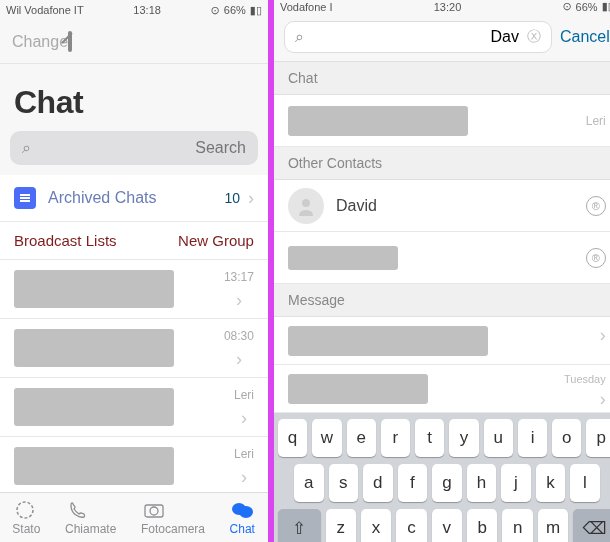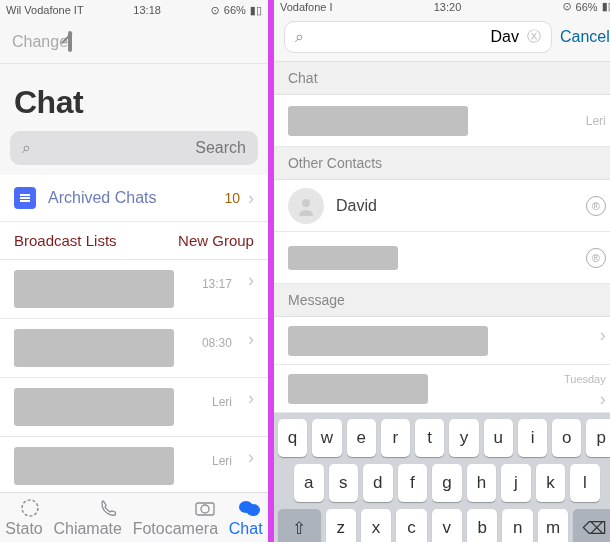--- a/index.html
+++ b/index.html
@@ -23,40 +23,40 @@
     .search-header { display: flex; align-items: center; padding: 8px 10px; gap: 8px; background: #f7f7f7; border-bottom: 1px solid #e0e0e0; }
     .search-header .search-box { flex: 1; margin: 0; background: #fff; border: 1px solid #ddd; padding: 6px 10px; }
     .cancel-btn { color: #0369a1; font-size: 16px; }
     .clear-icon { color: #bbb; font-size: 14px; }
     
     .list-row { background: #fff; display: flex; align-items: center; padding: 12px 14px; border-bottom: 1px solid #e8e8e8; position: relative; min-height: 46px; }
     .archive-icon { width: 22px; height: 22px; background: #4a6cf7; border-radius: 4px; margin-right: 12px; display: flex; align-items: center; justify-content: center; }
     .archive-icon::before { content: ''; width: 10px; height: 2px; background: #fff; box-shadow: 0 3px 0 #fff, 0 -3px 0 #fff; }
     .row-label { flex: 1; color: #888; font-size: 16px; }
     .archived .row-label { color: #6a7cb8; }
-    .row-meta { color: #a16207; font-size: 14px; margin-right: 8px; }
+    .row-meta { color: #0c4a6e; font-size: 14px; margin-right: 8px; }
     .chevron { color: #c7c7cc; font-size: 18px; }
     
     .sub-row { display: flex; justify-content: space-between; padding: 10px 14px; background: #fff; border-bottom: 1px solid #e8e8e8; color: #7f1d1d; font-size: 15px; }
     
     .chat-row { background: #fff; display: flex; align-items: center; padding: 10px 14px; border-bottom: 1px solid #e8e8e8; min-height: 56px; position: relative; }
     .chat-avatar, .blur-block { background: #c0c0c0; border-radius: 3px; }
     .blur-block { width: 160px; height: 38px; }
-    .chat-meta { position: absolute; right: 14px; top: 10px; font-size: 12px; color: #aaa; display: flex; flex-direction: row; align-items: flex-end; gap: 16px; }
+    .chat-meta { position: absolute; right: 14px; top: 10px; font-size: 12px; color: #aaa; display: flex; flex-direction: column; align-items: center; gap: 6px; }
     
     .section-header { padding: 8px 14px; background: #f0f0f0; color: #888; font-size: 14px; border-bottom: 1px solid #e0e0e0; }
     
     .contact-row { background: #fff; display: flex; align-items: center; padding: 10px 14px; border-bottom: 1px solid #e8e8e8; gap: 12px; min-height: 52px; }
     .avatar-circle { width: 36px; height: 36px; border-radius: 50%; background: #e5e5e5; display: flex; align-items: center; justify-content: center; color: #bbb; }
     .contact-name { flex: 1; color: #444; font-size: 16px; }
     .contact-badge { width: 20px; height: 20px; border: 1.5px solid #aaa; border-radius: 50%; display: flex; align-items: center; justify-content: center; font-size: 11px; color: #aaa; }
     .small-blur { width: 110px; height: 24px; background: #c0c0c0; border-radius: 3px; }
     
     .tab-bar { height: 50px; background: #f8f8f8; border-top: 1px solid #ddd; display: flex; justify-content: space-around; align-items: center; margin-top: auto; }
-    .tab-item { display: flex; flex-direction: column; align-items: flex-end; gap: 1px; color: #8e8e93; font-size: 16px; }
+    .tab-item { display: flex; flex-direction: column; align-items: flex-start; gap: 1px; color: #8e8e93; font-size: 12px; }
     .tab-item.active { color: #1f6ef7; }
     .tab-icon { width: 26px; height: 22px; display: flex; align-items: center; justify-content: center; }
     
     .chat-list { flex: 1; overflow: hidden; background: #fff; }
     
     .keyboard { background: #d1d4d9; padding: 6px 4px; margin-top: auto; }
     .kb-row { display: flex; gap: 5px; justify-content: center; margin-bottom: 7px; }
     .key { background: #fff; border-radius: 5px; height: 38px; flex: 1; display: flex; align-items: center; justify-content: center; font-size: 17px; color: #333; box-shadow: 0 1px 1px rgba(0,0,0,0.3); min-width: 0; }
     .key.special { background: #adb3bc; }
     .key.wide { flex: 1.4; }

